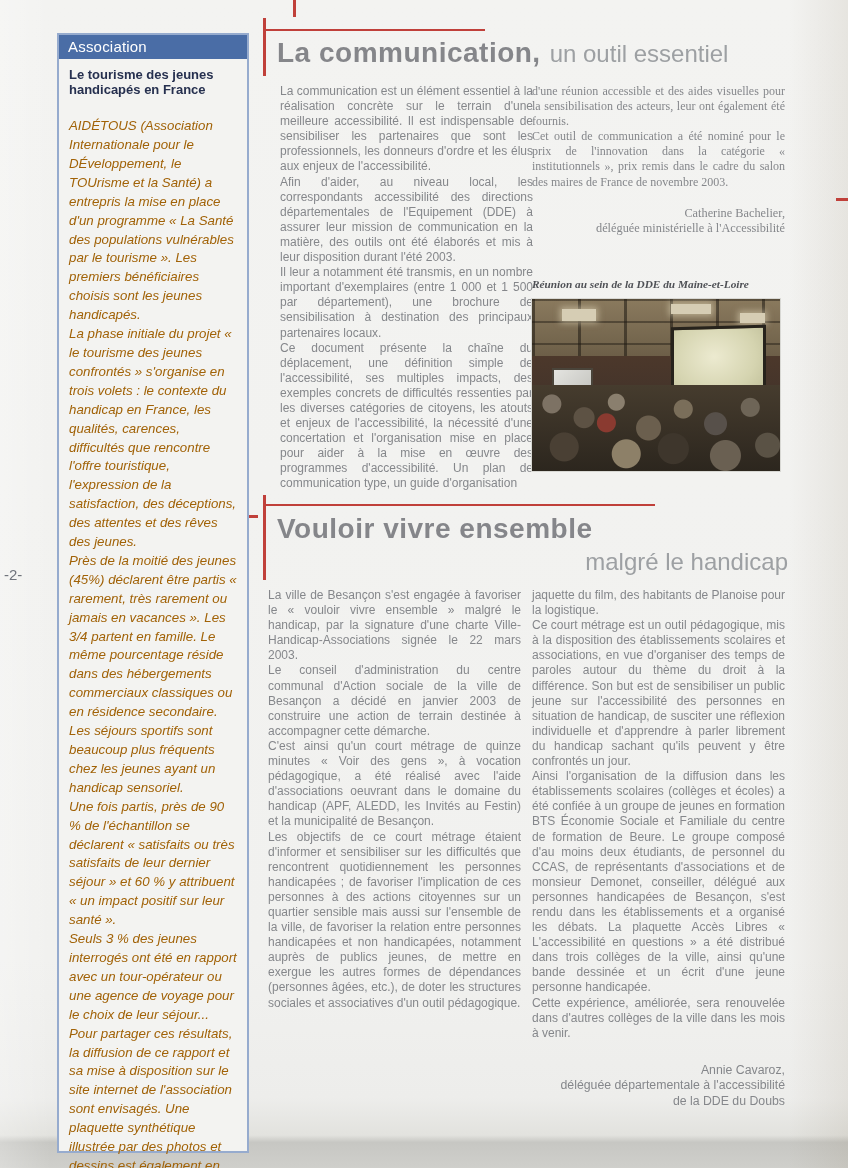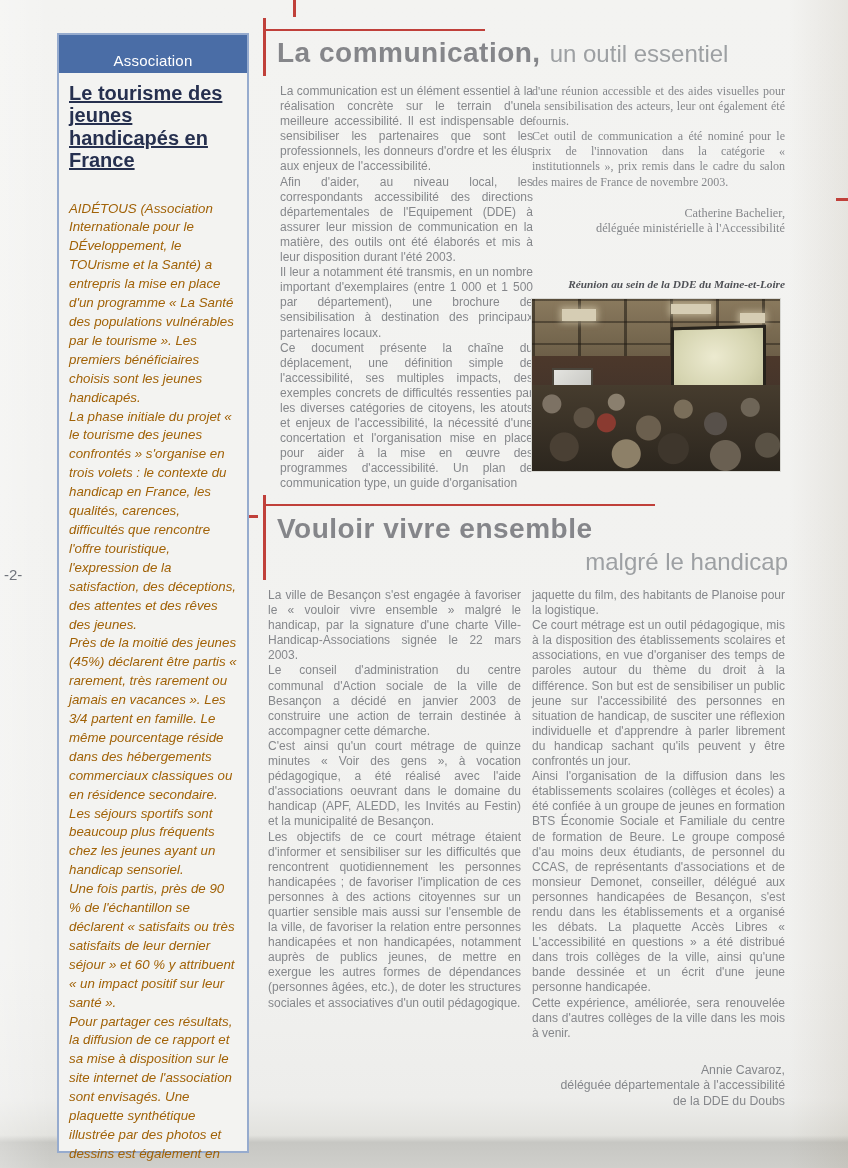--- a/index.html
+++ b/index.html
@@ -18,23 +18,23 @@
   .mark.midleft{left:246px;top:515px;width:12px;height:3px;}
 
   
   .pagenum{position:absolute;left:4px;top:566px;color:#70747c;font-size:15px;}
 
   
   .sidebar{
     position:absolute;left:57px;top:33px;width:192px;height:1120px;
     border:2px solid #96abce;background:#f3f3f1;box-sizing:border-box;
   }
-  .sb-tag{background:#4a6da6;color:#ffffff;font-size:15px;padding:17px 9px 4px 9px;letter-spacing:.2px;text-align:center;}
+  .sb-tag{background:#4a6da6;color:#ffffff;font-size:15px;padding:3px 9px 4px 9px;letter-spacing:.2px;}
   .sb-content{padding:7px 9px 0 10px;}
-  .sb-title{color:#26304f;font-size:20px;line-height:1.12;font-weight:bold;margin:2px 0 28px 0;text-decoration:underline;}
+  .sb-title{color:#26304f;font-size:13px;line-height:1.12;font-weight:bold;margin:2px 0 20px 0;}
   .sb-content p{margin:0;color:#a16207;font-style:italic;font-size:13.3px;line-height:18.9px;text-align:left;}
 
   
   .rule{position:absolute;height:2px;background:#c0403a;}
   .rule.r1{left:263px;top:29px;width:222px;}
   .rule.r2{left:263px;top:504px;width:392px;}
   .vbar{position:absolute;width:3px;background:#c0403a;}
   .vbar.b1{left:263px;top:18px;height:58px;}
   .vbar.b2{left:263px;top:495px;height:85px;}
   h1.title{position:absolute;margin:0;font-weight:normal;white-space:nowrap;}
@@ -49,21 +49,21 @@
   .col p{margin:0;}
   .a1c1{left:280px;top:84px;}
   .a1c2{left:532px;top:84px;font-family:Liberation Serif, serif;}
   .a2c1{left:268px;top:588px;}
   .a2c2{left:532px;top:588px;}
   .sig{text-align:right;color:#85878b;font-size:12.3px;line-height:15.5px;}
   .sig.cath{margin-top:16px;}
   .sig.annie{margin-top:22px;}
 
   
-  .caption{margin-top:40px;color:#4f5156;font-weight:bold;font-style:italic;font-size:11.3px;text-align:right;margin-left:13px;}
+  .caption{margin-top:40px;color:#4f5156;font-weight:bold;font-style:italic;font-size:11.3px;text-align:left;}
   .photo{
     position:relative;margin-top:7px;width:248px;height:172px;overflow:hidden;
     background:#3a332a;box-shadow:0 0 0 1px #d8d8d4;
   }
   .ph-ceiling{position:absolute;left:0;top:0;width:100%;height:33%;
     background:
       repeating-linear-gradient(90deg, rgba(30,25,18,0.55) 0 3px, rgba(30,25,18,0) 3px 46px),
       repeating-linear-gradient(180deg, rgba(30,25,18,0.45) 0 2px, rgba(30,25,18,0) 2px 22px),
       linear-gradient(180deg,#8a7a5e 0%,#6d5f48 100%);}
   .ph-light{position:absolute;background:#d6cdb4;box-shadow:0 0 6px 2px rgba(220,210,180,.6);}
@@ -107,20 +107,21 @@
   <div class="pagenum">-2-</div>
 
   <aside class="sidebar">
     <div class="sb-tag">Association</div>
     <div class="sb-content">
       <h2 class="sb-title">Le tourisme des jeunes handicapés en France</h2>
       <p>AIDÉTOUS (Association Internationale pour le DÉveloppement, le TOUrisme et la Santé) a entrepris la mise en place d'un programme « La Santé des populations vulnérables par le tourisme ». Les premiers bénéficiaires choisis sont les jeunes handicapés.</p>
       <p>La phase initiale du projet « le tourisme des jeunes confrontés » s'organise en trois volets : le contexte du handicap en France, les qualités, carences, difficultés que rencontre l'offre touristique, l'expression de la satisfaction, des déceptions, des attentes et des rêves des jeunes.</p>
       <p>Près de la moitié des jeunes (45%) déclarent être partis « rarement, très rarement ou jamais en vacances ». Les 3/4 partent en famille. Le même pourcentage réside dans des hébergements commerciaux classiques ou en résidence secondaire. Les séjours sportifs sont beaucoup plus fréquents chez les jeunes ayant un handicap sensoriel.</p>
       <p>Une fois partis, près de 90 % de l'échantillon se déclarent « satisfaits ou très satisfaits de leur dernier séjour » et 60 % y attribuent « un impact positif sur leur santé ».</p>
+      <p>Seuls 3 % des jeunes interrogés ont été en rapport avec un tour-opérateur ou une agence de voyage pour le choix de leur séjour...</p>
       <p>Pour partager ces résultats, la diffusion de ce rapport et sa mise à disposition sur le site internet de l'association sont envisagés. Une plaquette synthétique illustrée par des photos et dessins est également en projet. L'association recherche actuellement les financements pour ces projets.</p>
 
     </div>
   </aside>
 
   <div class="rule r1"></div>
   <div class="vbar b1"></div>
   <h1 class="title t1">
     <span class="tstrong">La communication,</span><span class="tlight">un outil essentiel</span>
   </h1>

